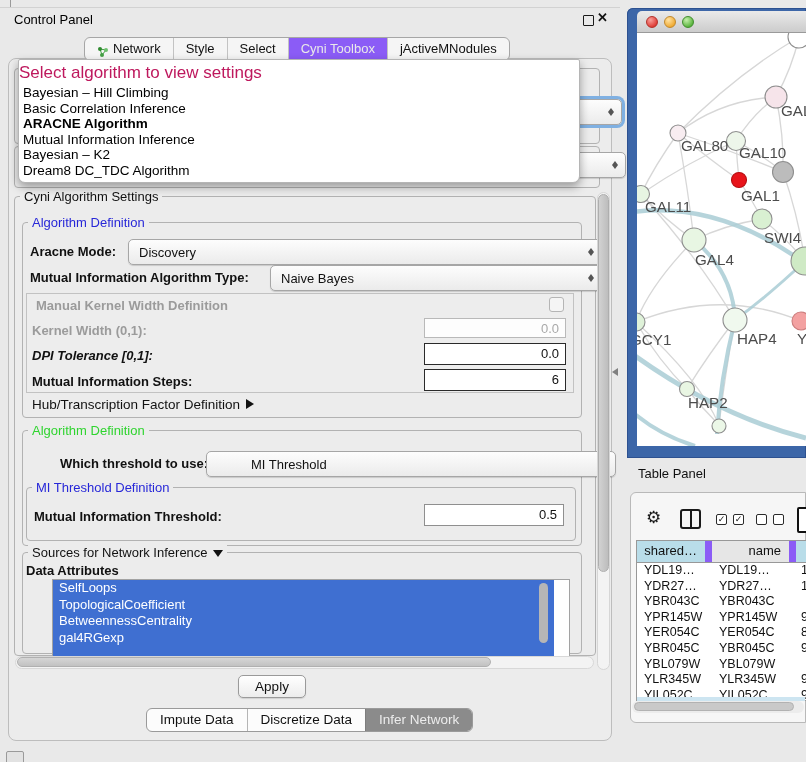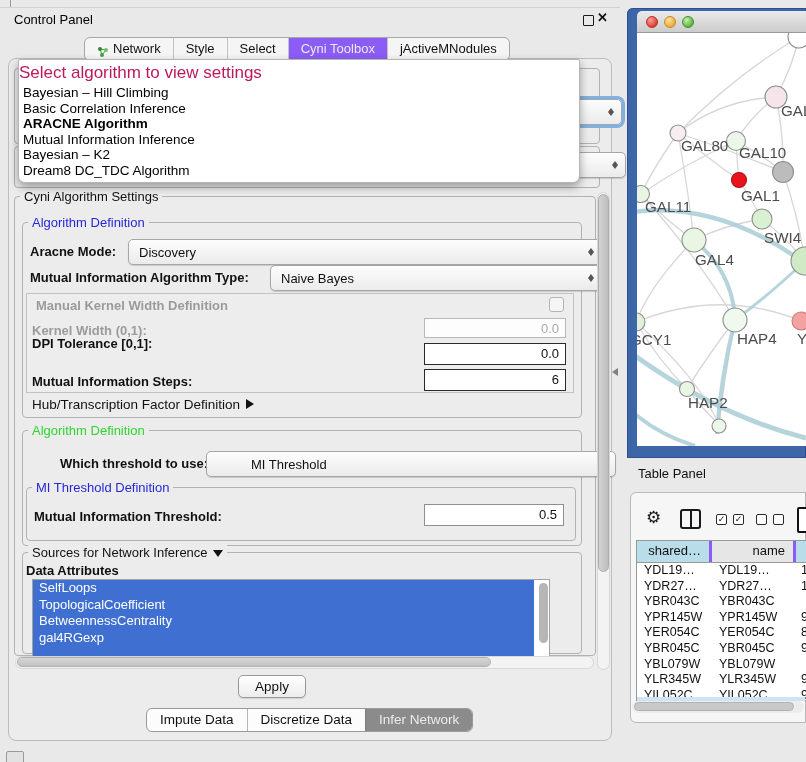--- a/index.html
+++ b/index.html
@@ -94,21 +94,21 @@
   .tp-title{left:638px;top:466px;font-size:13px;color:#111;}
   .table-card{left:630px;top:492px;width:176px;height:231px;background:#f6f6f6;border:1px solid #b9b9b9;border-radius:6px 0 0 6px;box-sizing:border-box;}
   .gear-ic{left:646px;top:508px;font-size:17px;color:#1a1a1a;line-height:20px;}
   .split-ic{left:680px;top:509px;width:21px;height:20px;border:2px solid #1a1a1a;border-radius:3px;box-sizing:border-box;}
   .split-ic::after{content:"";position:absolute;left:7.5px;top:0;width:2px;height:16px;background:#1a1a1a;}
   .cbx{width:11px;height:11px;border:1.5px solid #2a2a2a;border-radius:2px;box-sizing:border-box;font-size:9px;line-height:8px;text-align:center;color:#111;background:#fff;}
   .doc-ic{left:797px;top:507px;width:16px;height:22px;border:2px solid #111;border-radius:2px;background:#fff;}
 
   .tbl{left:636px;top:540px;width:230px;height:161px;border:1px solid #989898;box-sizing:border-box;background:#fff;overflow:hidden;}
   .thead{display:flex;height:21px;border-bottom:1px solid #989898;}
-  .th{font-size:13px;line-height:20px;text-align:right;padding-right:8px;border-right:3px solid #8b5cf6;box-sizing:border-box;background:#e6e6e6;}
+  .th{font-size:13px;line-height:20px;text-align:right;padding-right:8px;border-right:7px solid #8b5cf6;box-sizing:border-box;background:#e6e6e6;}
   .th.hl{background:#b9dde9;}
   .th.c1{width:75px;}.th.c2{width:84px;}.th.c3{flex:1;border-right:none;}
   .tr{display:flex;height:15.6px;}
   .td{font-size:12.5px;line-height:15.6px;padding-left:7px;box-sizing:border-box;white-space:nowrap;overflow:hidden;}
   .td.c1{width:75px;}.td.c2{width:84px;}.td.c3{flex:1;padding-left:5px;}
   .row-blue-sliver{left:637px;top:697px;width:168px;height:4px;background:#cde5f1;}
   .tbl-hscroll-track{left:632px;top:701px;width:172px;height:12px;background:#ececec;border-radius:6px;}
   .tbl-hscroll-thumb{left:634px;top:702px;width:160px;height:9px;background:#c9c9c9;border:1px solid #b2b2b2;border-radius:5px;box-sizing:border-box;}
 </style>
 </head>
@@ -177,21 +177,21 @@
     <span class="arrows"></span>
   </div>
 
   <div class="abs subpanel" style="left:26px;top:293px;width:546px;height:98px;"></div>
   <div class="abs lbl dim" style="left:16px;top:298px;margin-left:20px;">Manual Kernel Width Definition</div>
   <div class="abs chk" style="left:549px;top:297px;"></div>
 
   <div class="abs lbl dim" style="left:32px;top:323px;">Kernel Width (0,1):</div>
   <div class="abs field dim" style="left:424px;top:318px;width:142px;">0.0</div>
 
-  <div class="abs lbl" style="left:32px;top:336px;">DPI Tolerance [0,1]:</div>
+  <div class="abs lbl" style="left:32px;top:348px;font-style:italic;">DPI Tolerance [0,1]:</div>
   <div class="abs field strong" style="left:424px;top:343px;width:142px;">0.0</div>
 
   <div class="abs lbl" style="left:32px;top:374px;">Mutual Information Steps:</div>
   <div class="abs field strong" style="left:424px;top:369px;width:142px;">6</div>
 
   <div class="abs plain" style="left:32px;top:397px;"><span>Hub/Transcription Factor Definition</span><span class="tri-right"></span></div>
 
   <div class="abs grp" style="left:22px;top:430px;width:558px;height:114px;"></div>
   <div class="abs grp-title t-green" style="left:28px;top:423px;">Algorithm Definition</div>
 
@@ -202,21 +202,21 @@
   </div>
 
   <div class="abs grp" style="left:26px;top:487px;width:548px;height:52px;"></div>
   <div class="abs grp-title t-blue" style="left:32px;top:480px;">MI Threshold Definition</div>
   <div class="abs lbl" style="left:34px;top:509px;">Mutual Information Threshold:</div>
   <div class="abs field mid" style="left:424px;top:504px;width:140px;">0.5</div>
 
   <div class="abs grp" style="left:22px;top:552px;width:558px;height:100px;"></div>
   <div class="abs grp-title" style="left:28px;top:545px;"><span>Sources for Network Inference</span><span class="tri-down"></span></div>
   <div class="abs lbl" style="left:26px;top:563px;">Data Attributes</div>
-  <div class="abs attr-list" style="left:32px;top:579px;width:516px;height:77px;" id="attr-list">
+  <div class="abs attr-list" style="left:52px;top:579px;width:516px;height:77px;" id="attr-list">
       <div class="attr-item">SelfLoops</div>
       <div class="attr-item">TopologicalCoefficient</div>
       <div class="attr-item">BetweennessCentrality</div>
       <div class="attr-item">gal4RGexp</div>
       <div class="attr-item partial"></div>
     </div>
   <div class="abs attr-scroll-thumb"></div>
 
   <div class="abs v-track"></div>
   <div class="abs v-thumb"></div>

